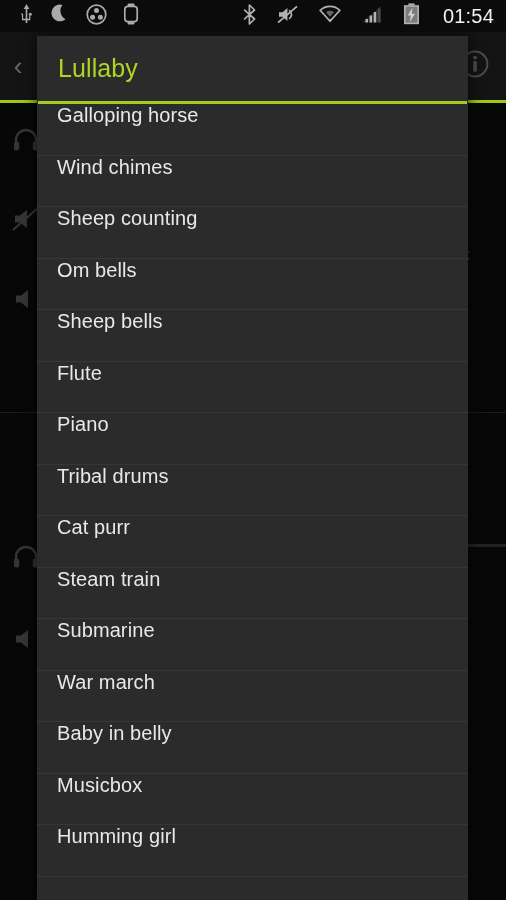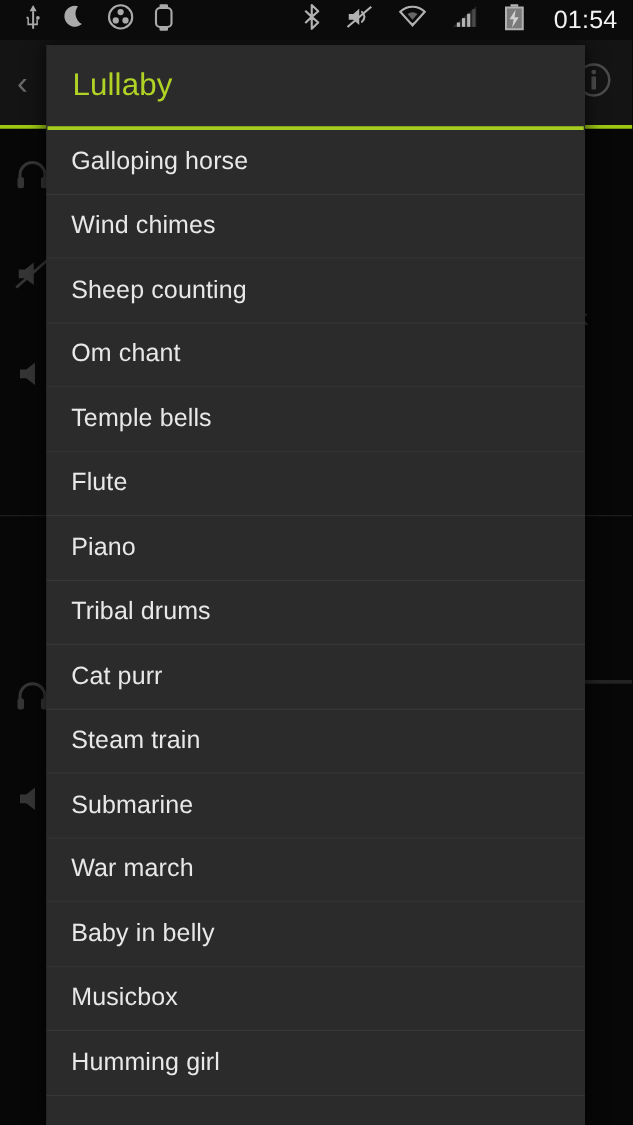--- a/index.html
+++ b/index.html
@@ -101,21 +101,21 @@
   }
   #dialog-title-underline {
     height:3px; background:#a5cb1f; margin:0 1px;
   }
   #dialog-list {
     height:796px;
     overflow:hidden;
   }
   .list-item {
     height:51.5px;
-    display:flex; align-items:center;
+    display:flex; 
     padding-left:20px;
     border-bottom:1px solid #373737;
     background:#2b2b2b;
   }
   .list-item-label {
     color:#e8e8e8;
     font-size:20px;
     letter-spacing:.1px;
   }
   .list-item.partial { border-bottom:none; }
@@ -294,24 +294,24 @@
       <div class="list-item">
         <span class="list-item-label">Galloping horse</span>
       </div>
       <div class="list-item">
         <span class="list-item-label">Wind chimes</span>
       </div>
       <div class="list-item">
         <span class="list-item-label">Sheep counting</span>
       </div>
       <div class="list-item">
-        <span class="list-item-label">Om chant</span>
-      </div>
-      <div class="list-item">
-        <span class="list-item-label">Temple bells</span>
+        <span class="list-item-label">Om bells</span>
+      </div>
+      <div class="list-item">
+        <span class="list-item-label">Sheep bells</span>
       </div>
       <div class="list-item">
         <span class="list-item-label">Flute</span>
       </div>
       <div class="list-item">
         <span class="list-item-label">Piano</span>
       </div>
       <div class="list-item">
         <span class="list-item-label">Tribal drums</span>
       </div>

